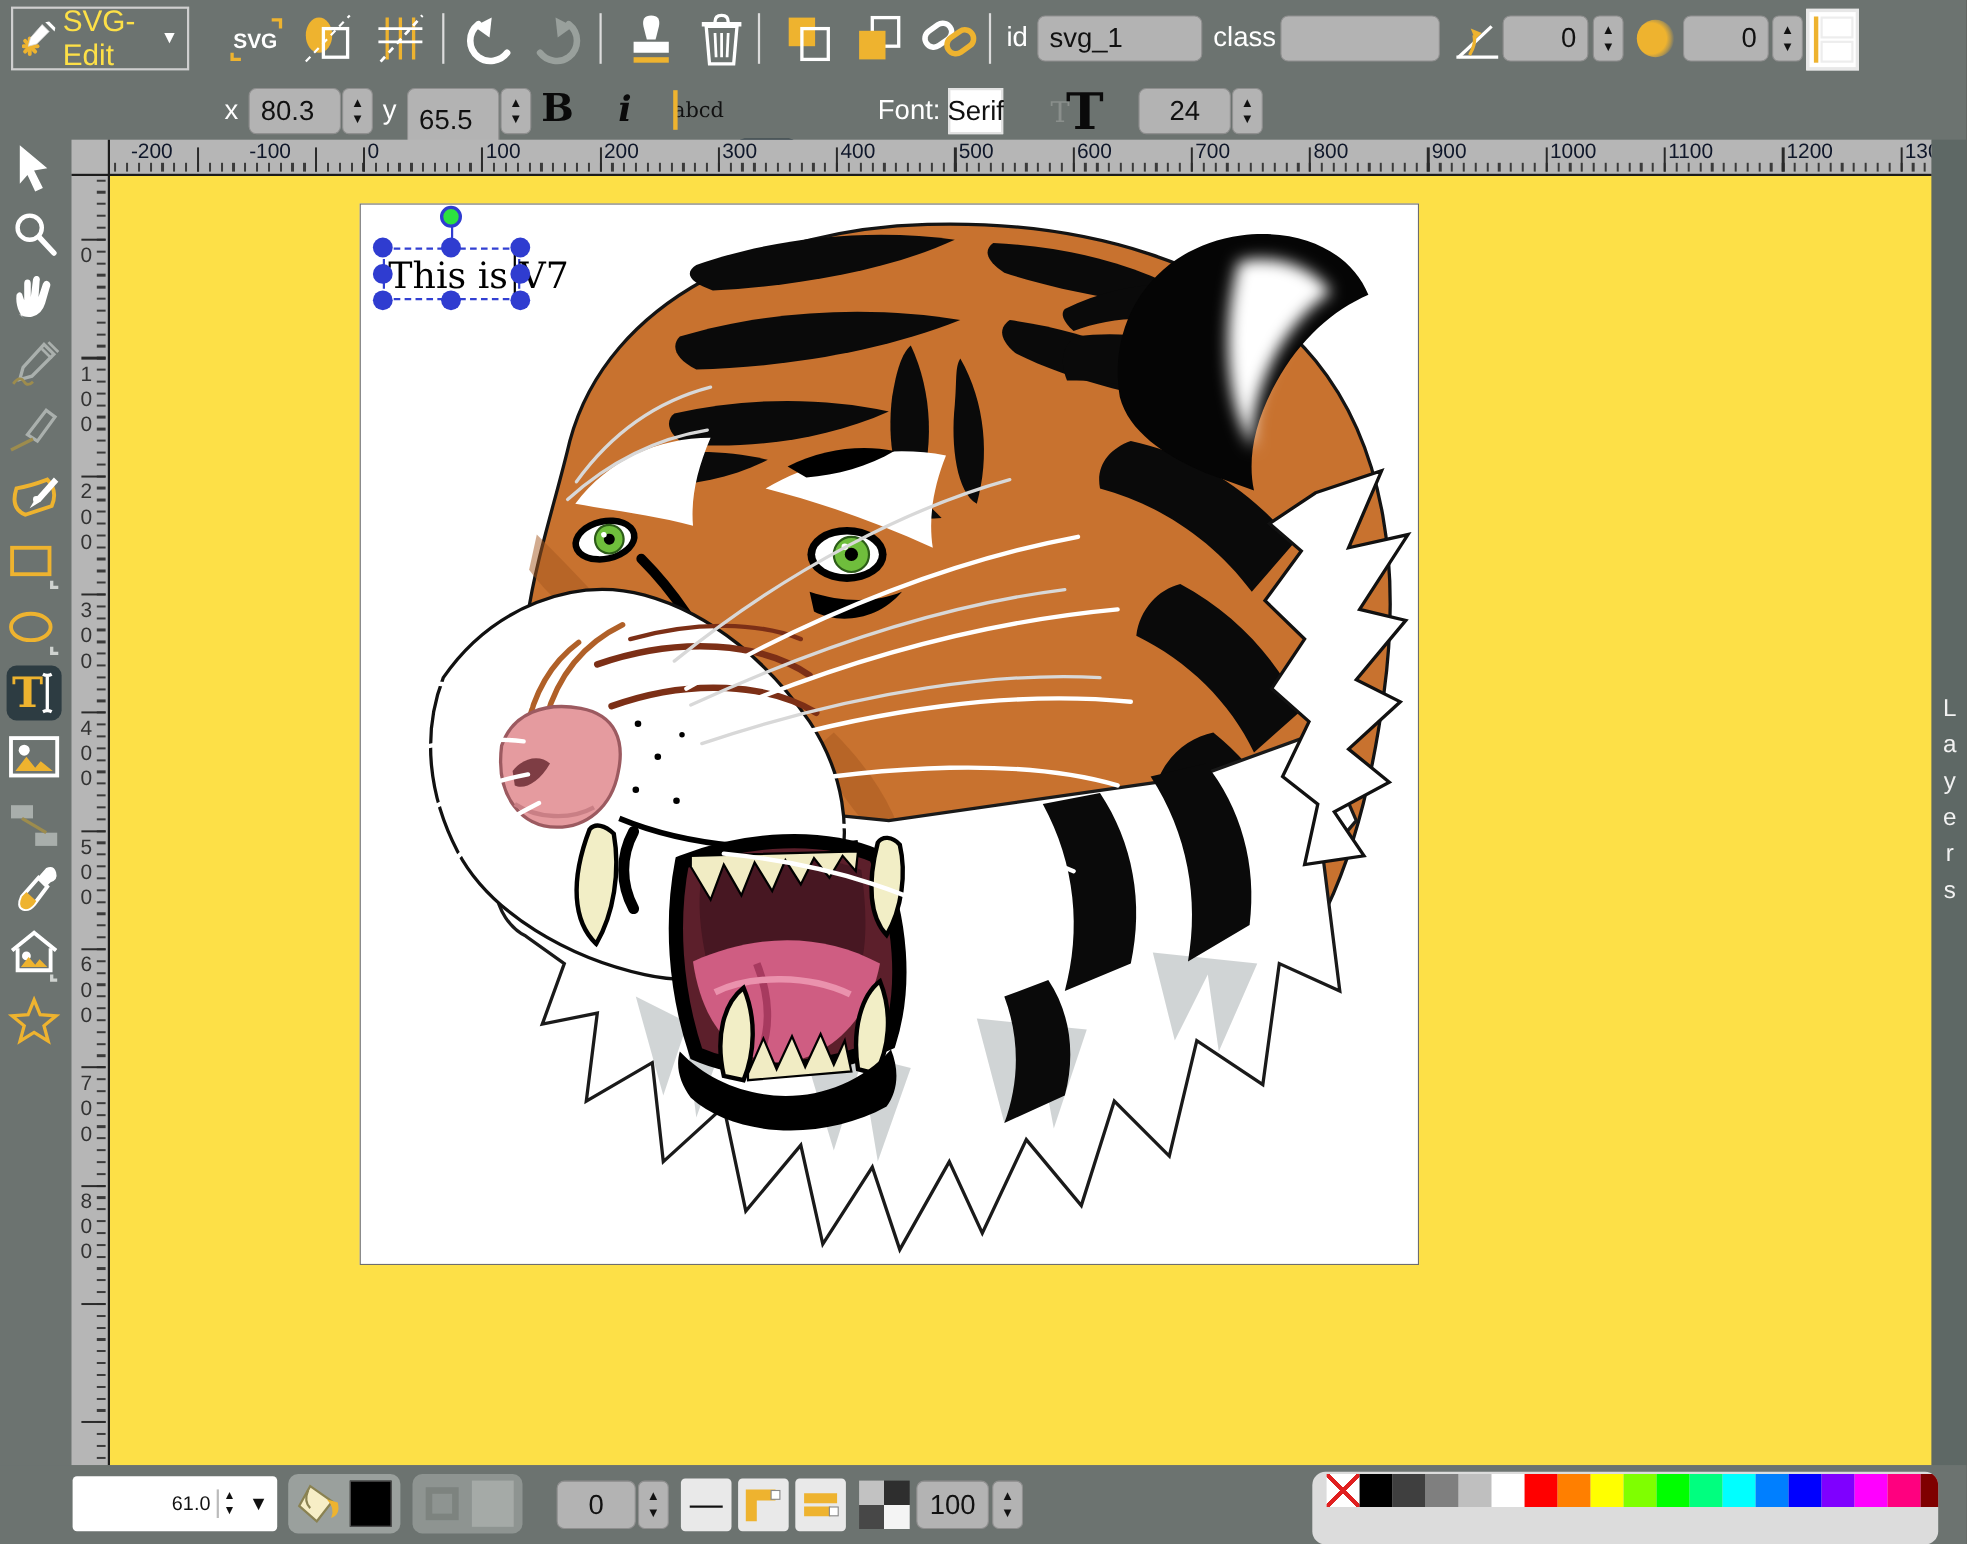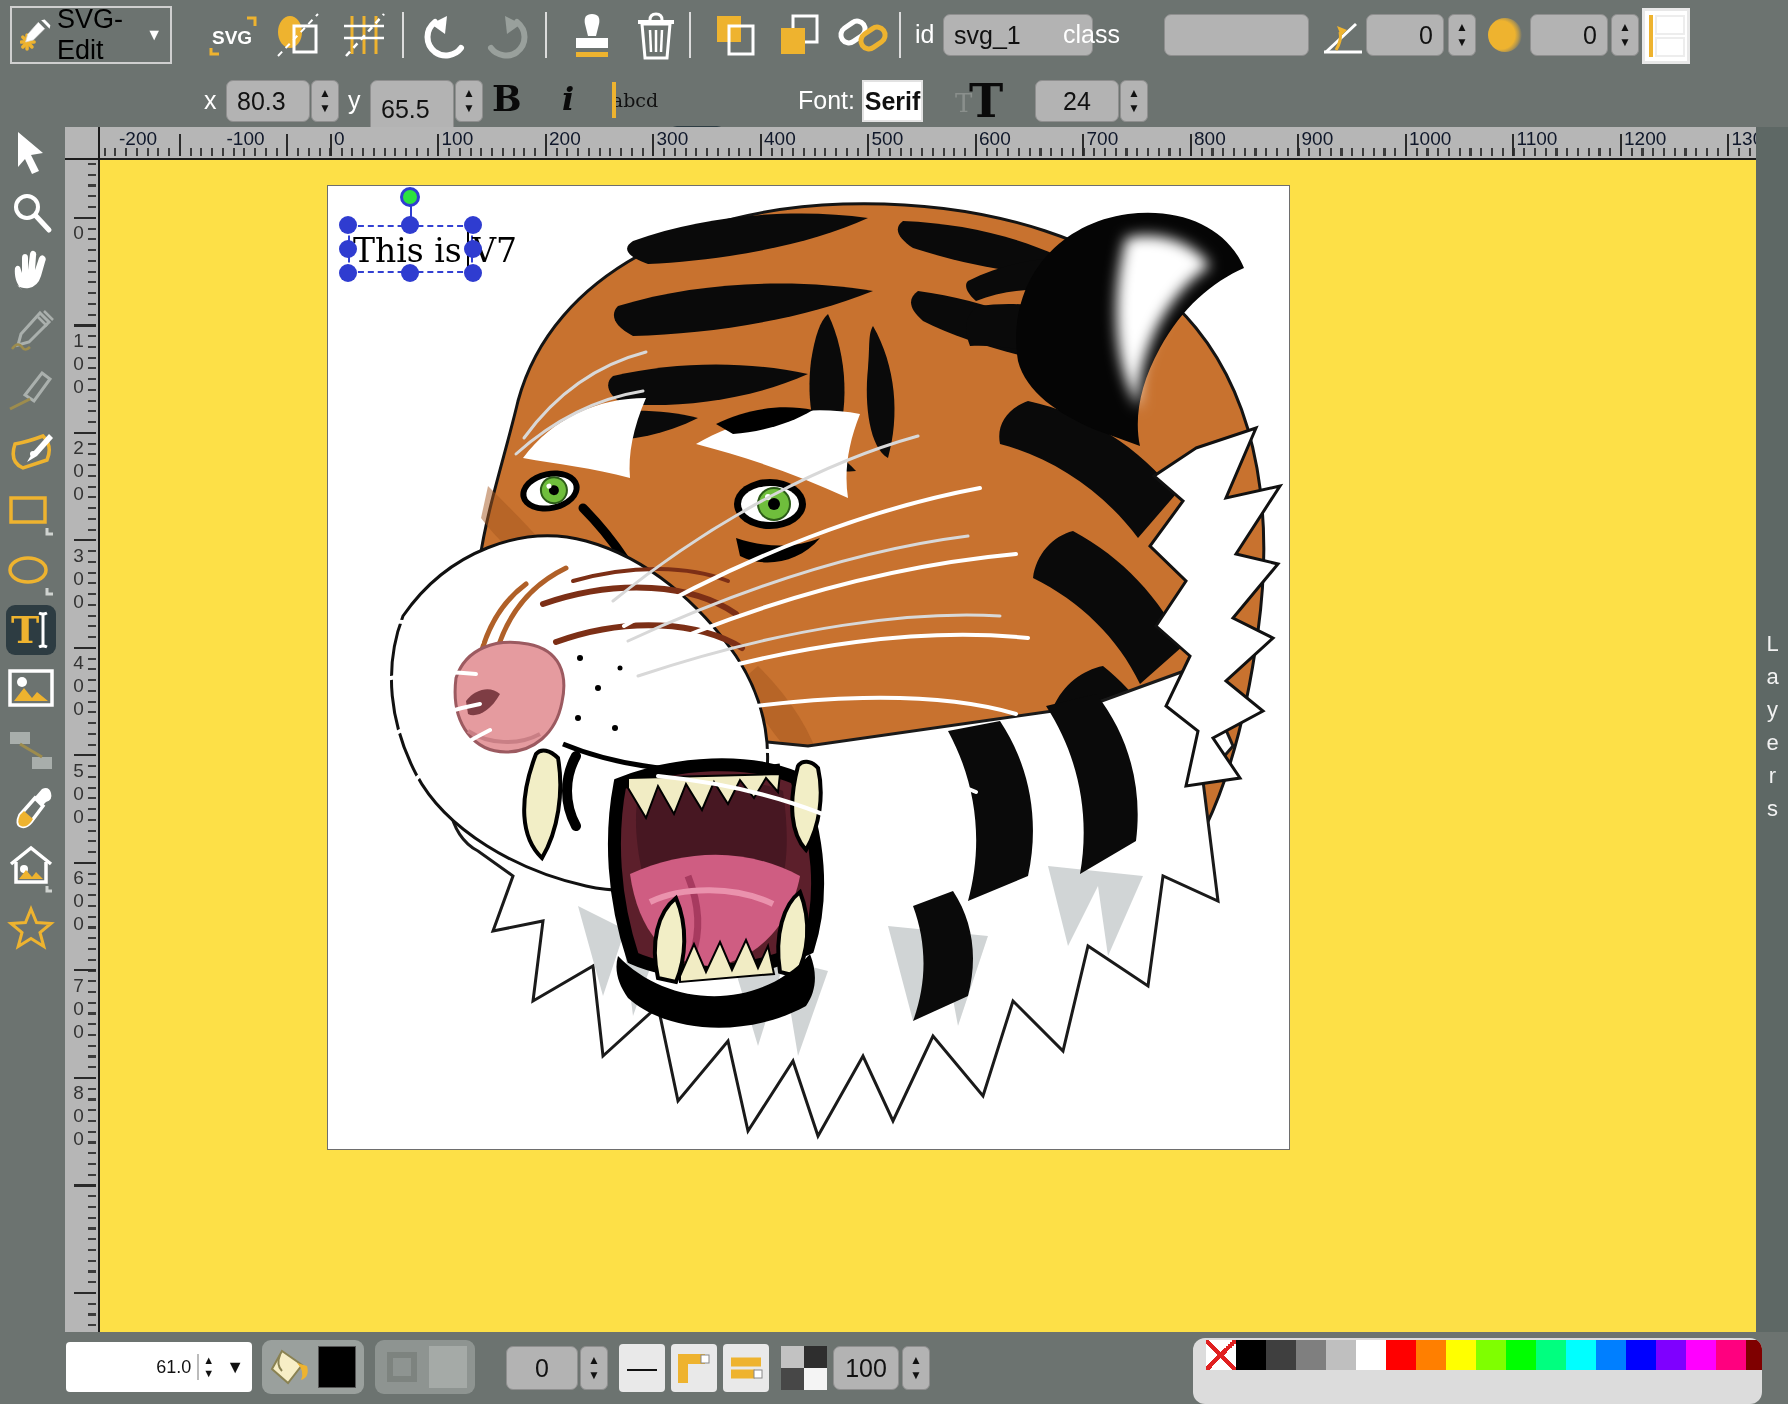--- a/index.html
+++ b/index.html
@@ -3,21 +3,21 @@
 <meta charset="utf-8">
 <style>
   html,body{margin:0;padding:0;background:#4a4a4a;}
   *{box-sizing:border-box;}
   #app{position:relative;width:1788px;height:1404px;background:#6c7370;overflow:hidden;
        font-family:"Liberation Sans",sans-serif;color:#fff;}
   .abs{position:absolute;}
   
   .tb-sep{width:2px;height:46px;background:#dcdcdc;}
   .logo-box{left:10px;top:6px;width:162px;height:58px;border:2px solid #cfcfcf;display:flex;align-items:center;gap:6px;padding:0 8px;}
-  .logo-title{font-size:27px;color:#000000;}
+  .logo-title{font-size:27px;color:#fde047;}
   .dd-arrow{font-size:16px;color:#fff;}
   .ginput{background:#b3b3b3;border:1px solid #8f8f8f;border-radius:7px;color:#111;
           font-size:25px;display:flex;align-items:center;padding:0 10px;}
   .spin{background:#b3b3b3;border:1px solid #8f8f8f;border-radius:6px;width:28px;display:flex;flex-direction:column;align-items:center;justify-content:center;color:#111;}
   .spin span{font-size:12px;line-height:15px;cursor:pointer;}
   .tlabel{font-size:25px;color:#fff;}
   .icbtn{display:flex;align-items:flex-end;justify-content:center;}
   .anchor-btn{width:58px;height:52px;display:flex;align-items:center;justify-content:center;position:relative;}
   .anchor-btn .ab-text{font-family:"DejaVu Serif",serif;font-size:19px;color:#111;}
   .anchor-btn .ab-bar{position:absolute;top:8px;bottom:8px;width:4px;background:#eeb32f;}
@@ -179,21 +179,21 @@
     </svg>
   </div>
 
   <div class="abs tb-sep" style="left:899px;top:12px;"></div>
 
   <span class="abs tlabel" style="left:915px;top:20px;">id</span>
   <div class="abs ginput" style="left:943px;top:14px;width:150px;height:42px;">
     <span>svg_1</span>
   </div>
 
-  <span class="abs tlabel" style="left:1063px;top:20px;">class</span>
+  <span class="abs tlabel" style="left:1103px;top:20px;">class</span>
   <div class="abs ginput" style="left:1164px;top:14px;width:145px;height:42px;">
     <span></span>
   </div>
 
   <div class="abs icbtn" style="left:1322px;top:12px;width:42px;height:46px;">
     <svg width="42" height="46" viewBox="0 0 42 46">
       <line x1="2" y1="40" x2="40" y2="40" stroke="#fff" stroke-width="3"></line>
       <line x1="4" y1="40" x2="34" y2="12" stroke="#fff" stroke-width="3"></line>
       <path d="M14,38 Q20,28 18,20" fill="none" stroke="#eeb32f" stroke-width="3"></path>
       <path d="M15,14 l4,10 6,-6 Z" fill="#eeb32f"></path>
@@ -250,21 +250,21 @@
   <div class="abs anchor-btn anchor-sel" style="left:668px;top:74px;">
     <span class="ab-bar" style="left:27px;"></span>
     <span class="ab-text">abcd</span>
   </div>
   <div class="abs anchor-btn" style="left:730px;top:74px;">
     <span class="ab-bar" style="right:6px;"></span>
     <span class="ab-text">abcd</span>
   </div>
 
   <span class="abs tlabel" style="left:798px;top:86px;">Font:</span>
-  <div class="abs serif-btn" style="left:862px;top:80px;width:61px;height:42px;font-weight:bold;">
+  <div class="abs serif-btn" style="left:862px;top:80px;width:50px;height:42px;">
     <span>Serif</span>
   </div>
 
   <div class="abs" style="left:955px;top:74px;width:60px;height:52px;">
     <span style="position:absolute;left:0;top:14px;font-family:'DejaVu Serif',serif;font-size:26px;color:#8a8f8c;">T</span>
     <span style="position:absolute;left:14px;top:0;font-family:'DejaVu Serif',serif;font-size:46px;font-weight:bold;color:#0a0a0a;">T</span>
   </div>
   <div class="abs ginput" style="left:1035px;top:80px;width:84px;height:42px;justify-content:center;">
     <span>24</span>
   </div>

